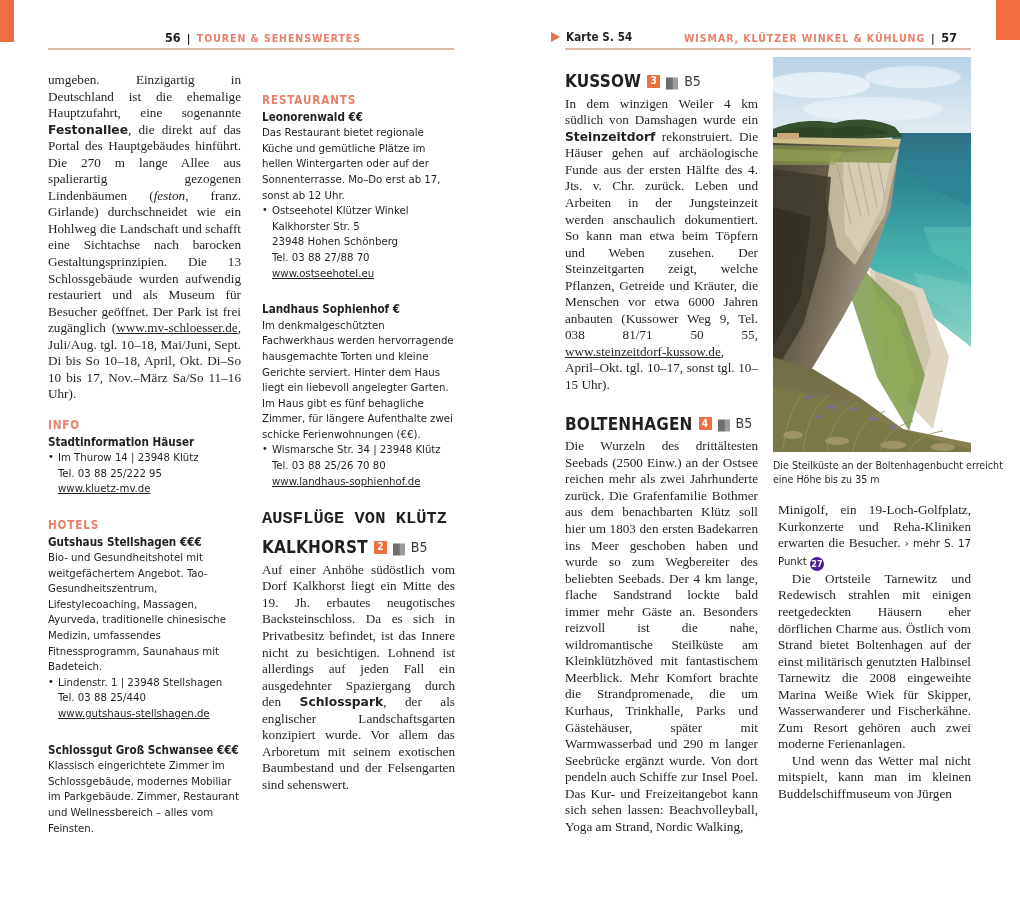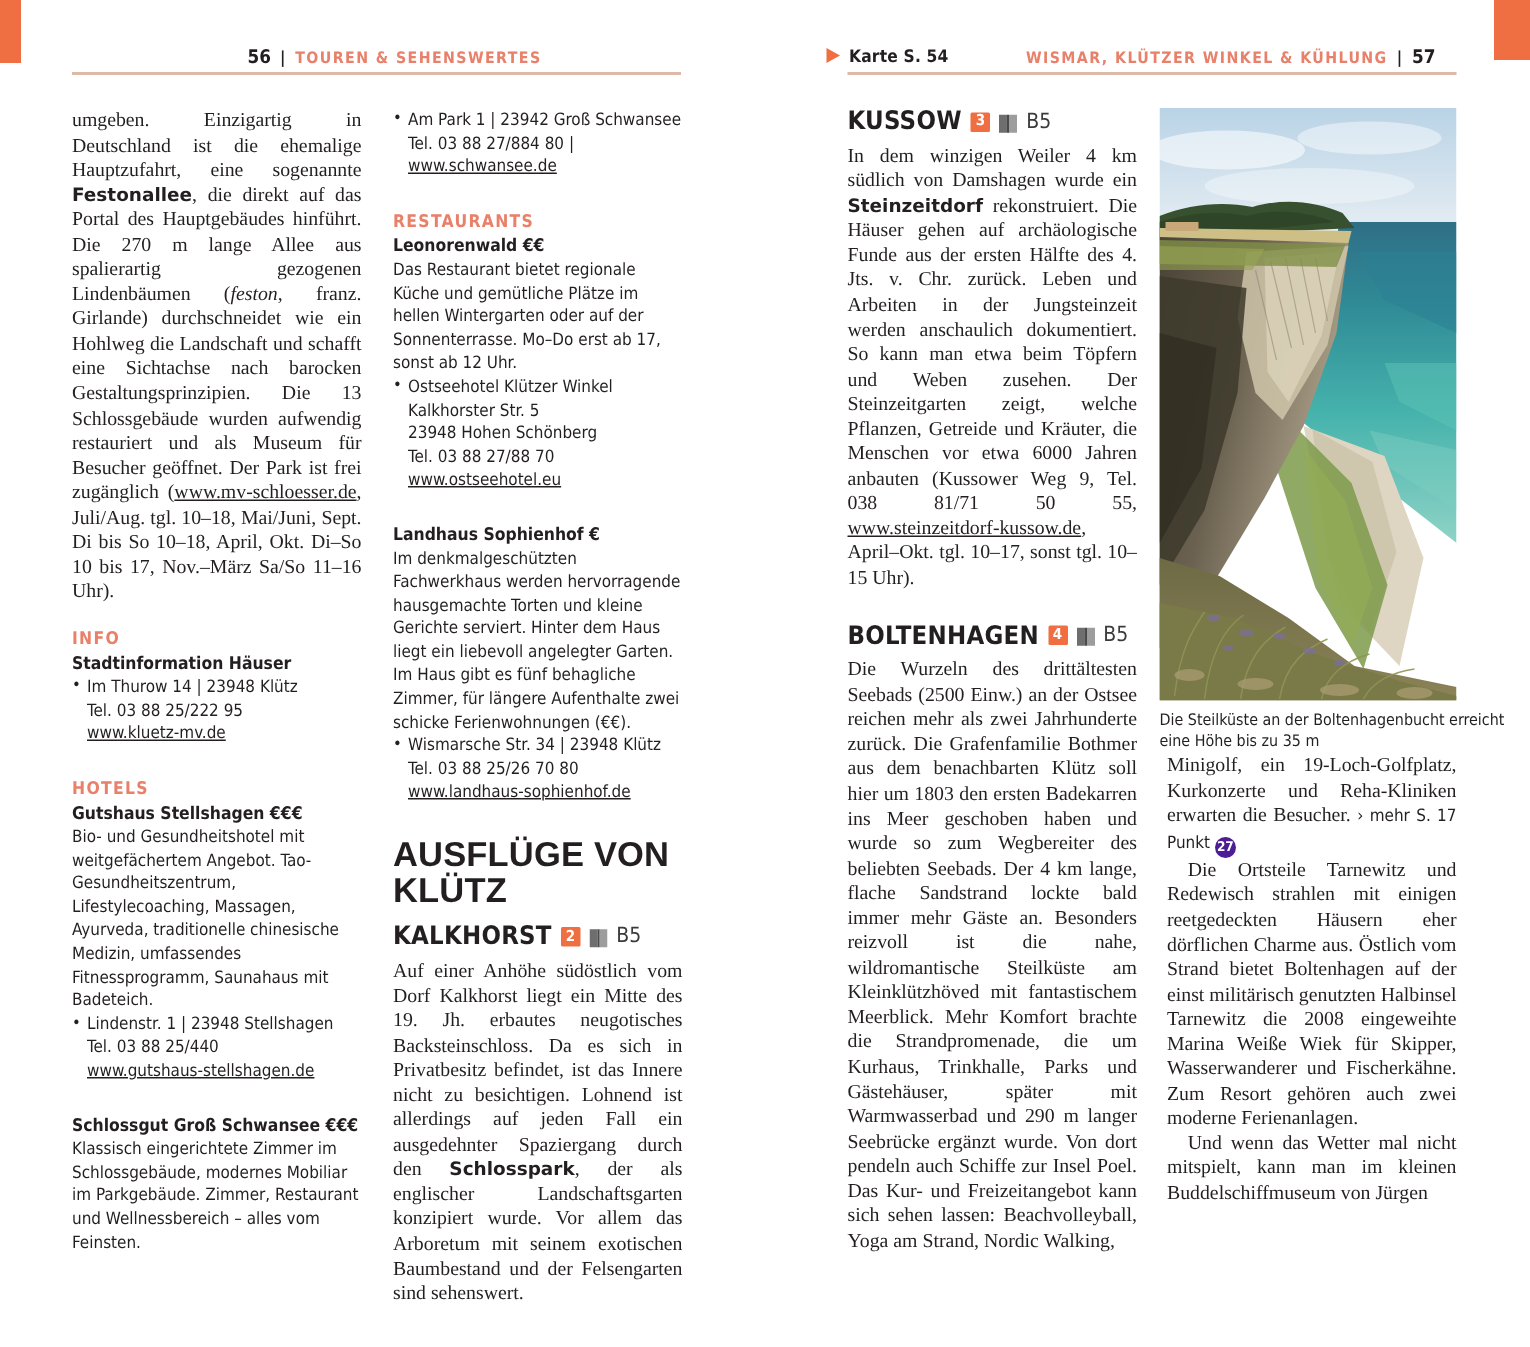--- a/index.html
+++ b/index.html
@@ -110,22 +110,22 @@
   }
   .bullet-list li::before {
     content: "•"; position: absolute; left: 0; top: -1px; font-size: 11px;
   }
   .bullet-list li .sub { display: block; padding-left: 0; }
   .sp-m { height: 15px; }
   .sp-l { height: 21px; }
 
   
   h2.chapter {
-    font-family: Liberation Sans, sans-serif;
-    font-weight: 700; font-size: 23px; letter-spacing: .005em;
+    font-family: Liberation Mono, monospace;
+    font-weight: 700; font-size: 17px; letter-spacing: .005em;
     color: #231f20; margin: 0 0 10px 0; text-transform: uppercase;
     line-height: 1.05;
   }
   h3.place {
     font-family: "DejaVu Sans Condensed", "Liberation Sans", sans-serif;
     font-weight: 700; font-size: 17px; letter-spacing: .01em;
     color: #231f20; margin: 0 0 5px 0; text-transform: uppercase;
     display: flex; align-items: center; gap: 6px; line-height: 1.1;
   }
   .num-badge {
@@ -149,21 +149,21 @@
   }
   .dot-badge {
     display: inline-flex; align-items: center; justify-content: center;
     background: #4c1d95; color: #fff; border-radius: 50%;
     width: 14px; height: 14px; font-size: 9px; font-weight: 700;
     font-family: "DejaVu Sans Condensed", "Liberation Sans", sans-serif;
     vertical-align: -2px;
   }
 
   
-  .photo-wrap { position: absolute; left: 773px; top: 72px; width: 238px; }
+  .photo-wrap { position: absolute; left: 773px; top: 57px; width: 238px; }
   .photo { width: 198px; height: 395px; display: block; }
   .photo-caption {
     font-family: "DejaVu Sans Condensed", "Liberation Sans", sans-serif;
     font-size: 10.6px; line-height: 14.2px; color: #231f20;
     margin-top: 6px;
   }
 </style>
 </head>
 <body>
 
@@ -231,28 +231,20 @@
 
       <div>
         <div class="ent-name">Schlossgut Groß Schwansee €€€</div>
         <div class="ent-desc">Klassisch eingerichtete Zimmer im Schlossgebäude, modernes Mobiliar im Parkgebäude. Zimmer, Restaurant und Wellnessbereich – alles vom Feinsten.</div>
       </div>
     </div>
   </div>
 
   <div class="col col-2">
 
-    <div class="info-block">
-      <ul class="bullet-list">
-        <li>
-          <span>Am Park 1 | 23942 Groß Schwansee</span>
-          <span class="sub"><span>Tel. 03 88 27/884 80 | </span><span class="ulink">www.schwansee.de</span></span>
-        </li>
-      </ul>
-    </div>
 
     <div class="sp-l"></div>
 
     <div class="info-block">
       <div class="cat-head">RESTAURANTS</div>
 
       <div>
         <div class="ent-name">Leonorenwald €€</div>
         <div class="ent-desc">Das Restaurant bietet regionale Küche und gemütliche Plätze im hellen Wintergarten oder auf der Sonnenterrasse. Mo–Do erst ab 17, sonst ab 12 Uhr.</div>
         <ul class="bullet-list">

